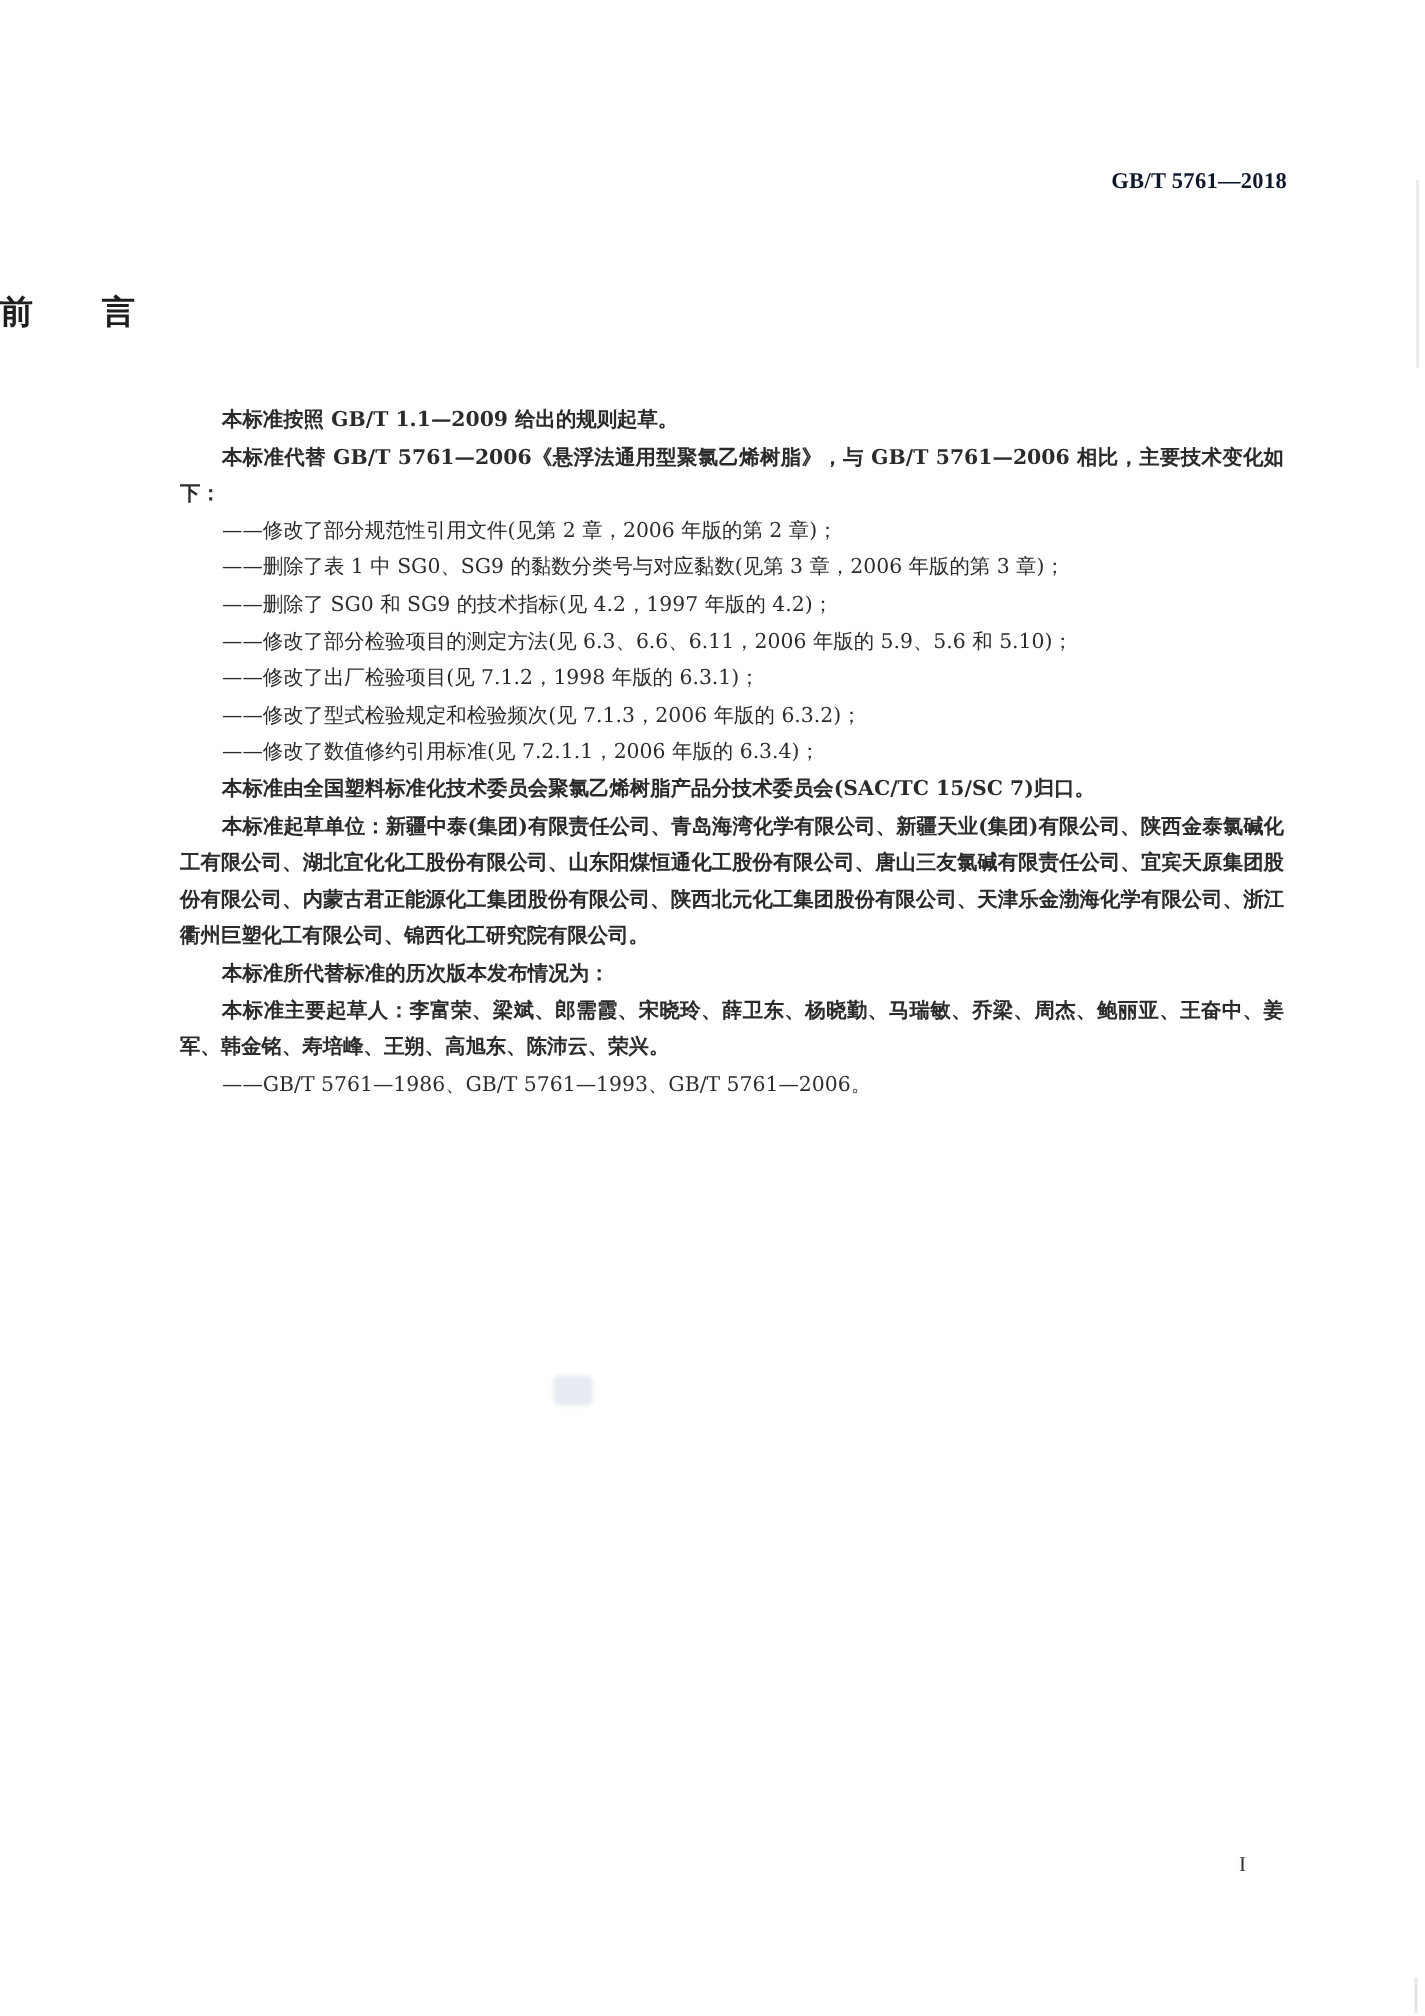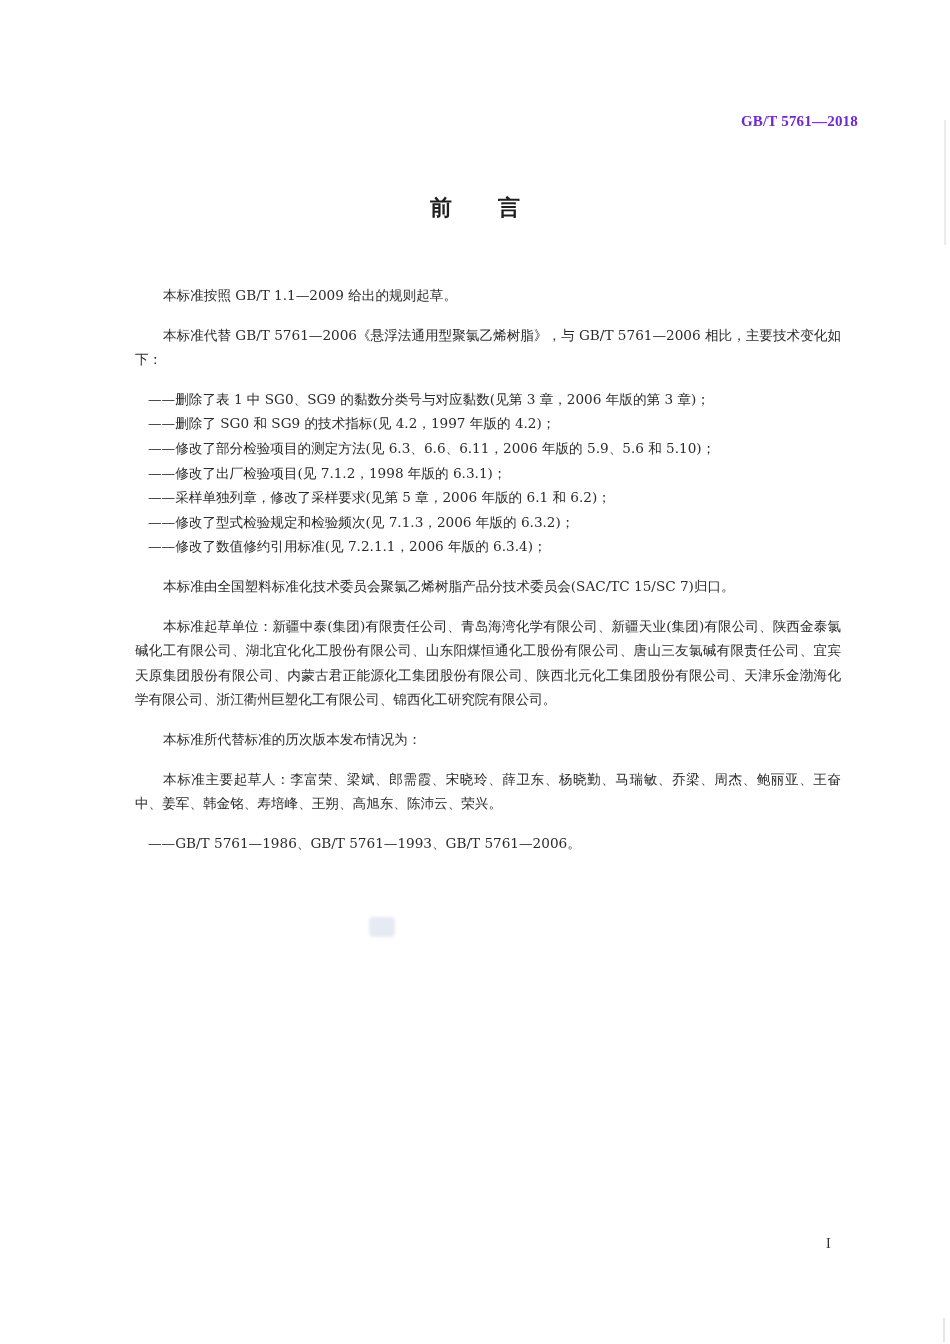--- a/index.html
+++ b/index.html
@@ -3,33 +3,33 @@
 <meta charset="utf-8">
 <style>
   html, body { margin: 0; padding: 0; }
   body {
     width: 950px; height: 1344px; background: #ffffff; position: relative; overflow: hidden;
     font-family: "DejaVu Serif", "Liberation Serif", serif; color: #2a2a2a;
   }
   .std-code {
     position: absolute; top: 113px; right: 92px;
     font-family: "Liberation Serif", "DejaVu Serif", serif; font-weight: bold; font-size: 15px;
-    color: #6d28d9; letter-spacing: 0.2px;
+    color: #0f172a; letter-spacing: 0.2px;
   }
   .title {
-    position: absolute; top: 193px; left: 0; width: 950px; text-align: center;
+    position: absolute; top: 193px; left: 0; width: 950px; 
     font-family: "DejaVu Sans", sans-serif; font-weight: bold; font-size: 22px; color: #1e1e1e;
     letter-spacing: 0;
   }
   .title .gap { display: inline-block; width: 46px; }
   .body {
     position: absolute; top: 268px; left: 120px; width: 736px;
     font-size: 13.6px; line-height: 24.6px; color: #2b2b2b;
   }
-  .p { text-indent: 28px; text-align: justify; margin: 15px; }
+  .p { text-indent: 28px; text-align: justify; margin: 0; font-weight: bold; }
   .li { padding-left: 28px; margin: 0; white-space: nowrap; }
   .page-no {
     position: absolute; top: 1236px; left: 826px;
     font-family: "Liberation Serif", serif; font-size: 14px; color: #333;
   }
   .edge-line {
     position: absolute; left: 944px; top: 120px; width: 2px; height: 125px; background: #ececec;
   }
   .edge-line2 {
     position: absolute; left: 943px; top: 1318px; width: 2px; height: 24px; background: #e6e6e6;
@@ -47,25 +47,25 @@
 
 <div class="std-code">GB/T 5761—2018</div>
 
 <div class="title">
   <span>前</span><span class="gap"></span><span>言</span>
 </div>
 
 <div class="body">
   <p class="p">本标准按照 GB/T 1.1—2009 给出的规则起草。</p>
   <p class="p">本标准代替 GB/T 5761—2006《悬浮法通用型聚氯乙烯树脂》，与 GB/T 5761—2006 相比，主要技术变化如下：</p>
+  <p class="li">——修改了部分规范性引用文件(见第 2 章，2006 年版的第 2 章)；</p>
   <p class="li">——删除了表 1 中 SG0、SG9 的黏数分类号与对应黏数(见第 3 章，2006 年版的第 3 章)；</p>
   <p class="li">——删除了 SG0 和 SG9 的技术指标(见 4.2，1997 年版的 4.2)；</p>
   <p class="li">——修改了部分检验项目的测定方法(见 6.3、6.6、6.11，2006 年版的 5.9、5.6 和 5.10)；</p>
   <p class="li">——修改了出厂检验项目(见 7.1.2，1998 年版的 6.3.1)；</p>
-  <p class="li">——采样单独列章，修改了采样要求(见第 5 章，2006 年版的 6.1 和 6.2)；</p>
   <p class="li">——修改了型式检验规定和检验频次(见 7.1.3，2006 年版的 6.3.2)；</p>
   <p class="li">——修改了数值修约引用标准(见 7.2.1.1，2006 年版的 6.3.4)；</p>
   <p class="p">本标准由全国塑料标准化技术委员会聚氯乙烯树脂产品分技术委员会(SAC/TC 15/SC 7)归口。</p>
   <p class="p">本标准起草单位：新疆中泰(集团)有限责任公司、青岛海湾化学有限公司、新疆天业(集团)有限公司、陕西金泰氯碱化工有限公司、湖北宜化化工股份有限公司、山东阳煤恒通化工股份有限公司、唐山三友氯碱有限责任公司、宜宾天原集团股份有限公司、内蒙古君正能源化工集团股份有限公司、陕西北元化工集团股份有限公司、天津乐金渤海化学有限公司、浙江衢州巨塑化工有限公司、锦西化工研究院有限公司。</p>
   <p class="p">本标准所代替标准的历次版本发布情况为：</p>
   <p class="p">本标准主要起草人：李富荣、梁斌、郎需霞、宋晓玲、薛卫东、杨晓勤、马瑞敏、乔梁、周杰、鲍丽亚、王奋中、姜军、韩金铭、寿培峰、王朔、高旭东、陈沛云、荣兴。</p>
   <p class="li">——GB/T 5761—1986、GB/T 5761—1993、GB/T 5761—2006。</p>
 </div>
 
 <div class="smudge"></div>

